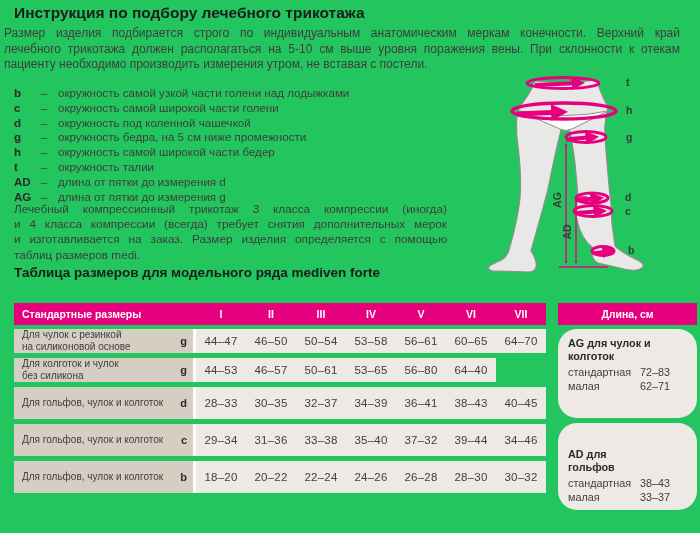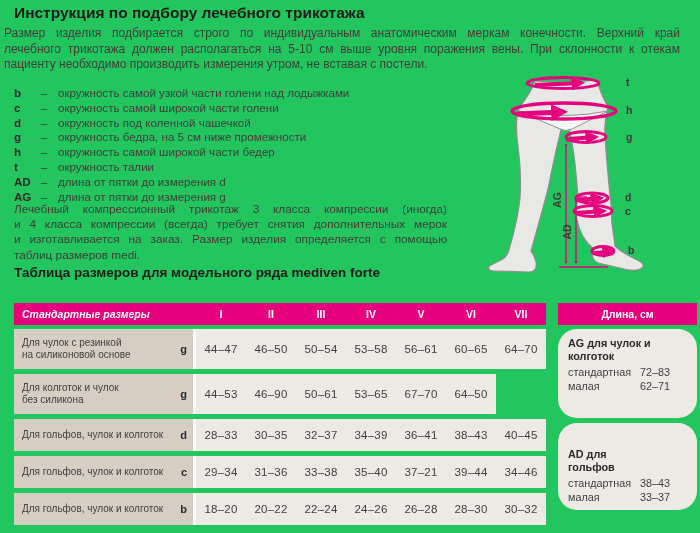--- a/index.html
+++ b/index.html
@@ -30,24 +30,24 @@
   
   .diagram { left:445px; top:74px; width:250px; height:214px; }
 
   
   .size-table { left:14px; top:303px; width:532px; font-size:11px; }
   .st-header {
     display:grid; grid-template-columns:182px repeat(7,50px);
     background:var(--accent); height:22px; align-items:center;
     color:#fff; font-weight:bold; font-size:10.5px; margin-bottom:4px;
   }
-  .st-h-label { padding-left:8px;font-style:italic; }
+  .st-h-label { padding-left:8px; }
   .st-h-num   { text-align:center; }
   .st-row { display:grid; grid-template-columns:182px repeat(7,50px); margin-bottom:5px; }
-  .st-row:nth-child(1), .st-row:nth-child(2) { height:40px; }
+  .st-row:nth-child(1), .st-row:nth-child(2) { height:24px; }
   .st-row:nth-child(n+3) { height:32px; }
   .st-label {
     background:var(--label-bg); display:flex; align-items:center;
     box-sizing:border-box; border-right:3px solid #fff; padding:0 6px 0 8px;
   }
   .st-label-text { flex:1; font-size:10px; line-height:11.6px; }
   .st-letter { font-weight:bold; font-size:11px; color:#2b2b2a; }
   .st-cell {
     background:var(--cell-bg); display:flex; align-items:center;
     justify-content:center; font-size:11.5px; letter-spacing:0.2px;
@@ -236,25 +236,25 @@
         </div>
         <div class="st-row">
           <div class="st-label">
             <div class="st-label-text">
               <div>Для колготок и чулок</div>
               <div>без силикона</div>
             </div>
             <span class="st-letter">g</span>
           </div>
           <div class="st-cell">44–53</div>
-          <div class="st-cell">46–90</div>
+          <div class="st-cell">46–57</div>
           <div class="st-cell">50–61</div>
           <div class="st-cell">53–65</div>
-          <div class="st-cell">67–70</div>
-          <div class="st-cell">64–50</div>
+          <div class="st-cell">56–80</div>
+          <div class="st-cell">64–40</div>
         </div>
         <div class="st-row">
           <div class="st-label">
             <div class="st-label-text">
               <div>Для гольфов, чулок и колготок</div>
             </div>
             <span class="st-letter">d</span>
           </div>
           <div class="st-cell">28–33</div>
           <div class="st-cell">30–35</div>
@@ -268,21 +268,21 @@
           <div class="st-label">
             <div class="st-label-text">
               <div>Для гольфов, чулок и колготок</div>
             </div>
             <span class="st-letter">c</span>
           </div>
           <div class="st-cell">29–34</div>
           <div class="st-cell">31–36</div>
           <div class="st-cell">33–38</div>
           <div class="st-cell">35–40</div>
-          <div class="st-cell">37–21</div>
+          <div class="st-cell">37–32</div>
           <div class="st-cell">39–44</div>
           <div class="st-cell">34–46</div>
         </div>
         <div class="st-row">
           <div class="st-label">
             <div class="st-label-text">
               <div>Для гольфов, чулок и колготок</div>
             </div>
             <span class="st-letter">b</span>
           </div>

